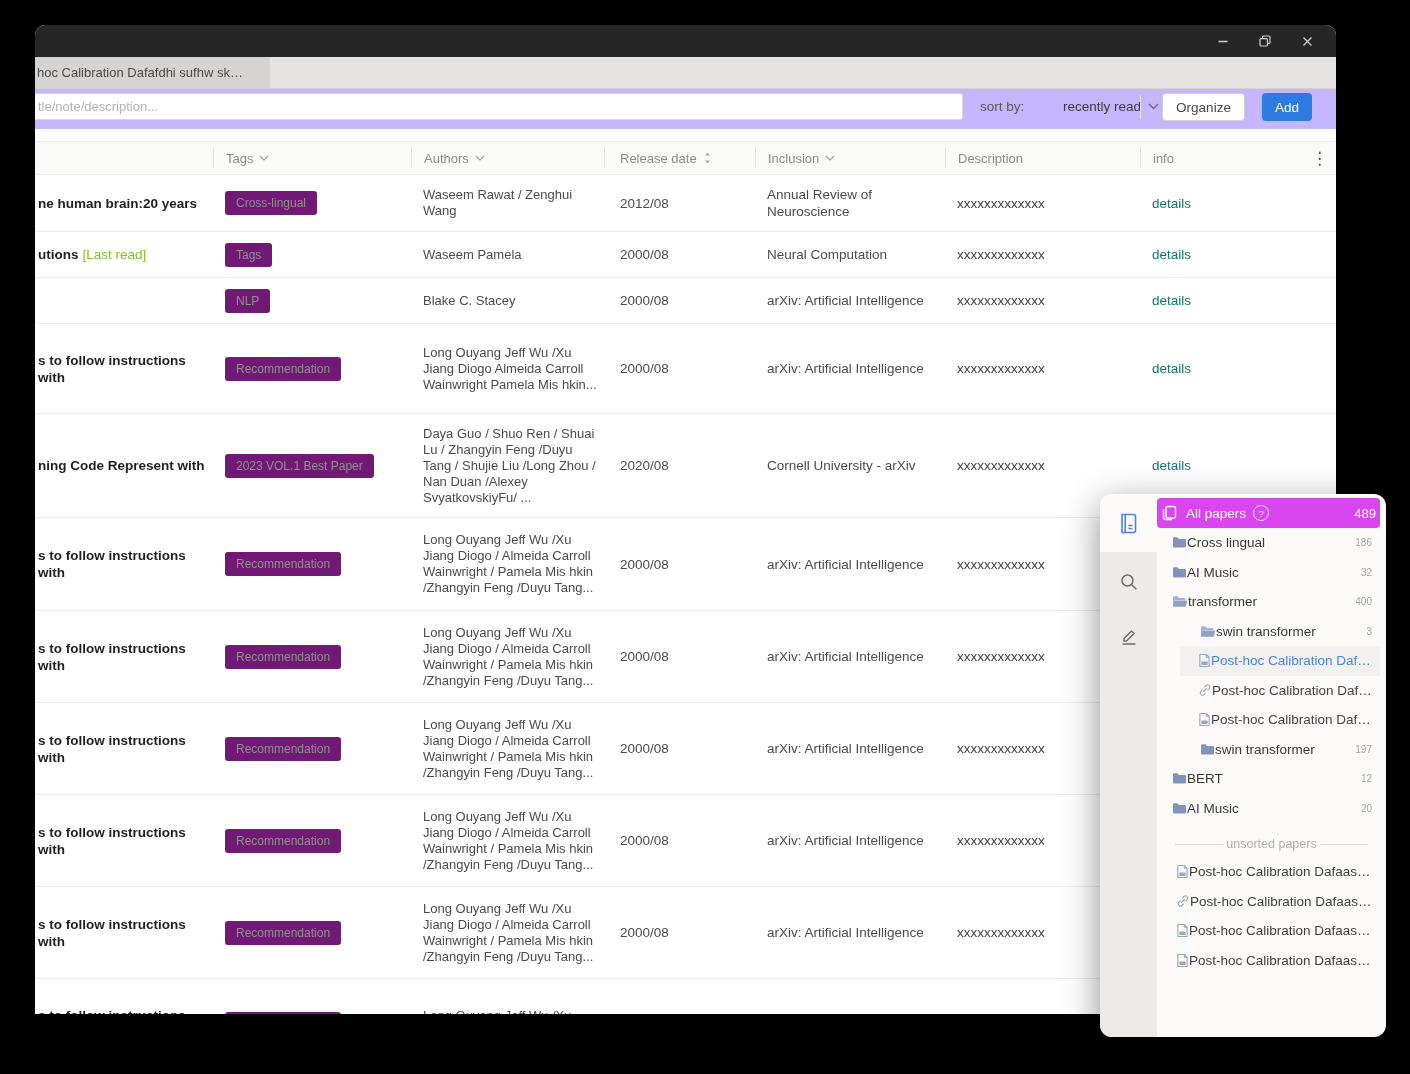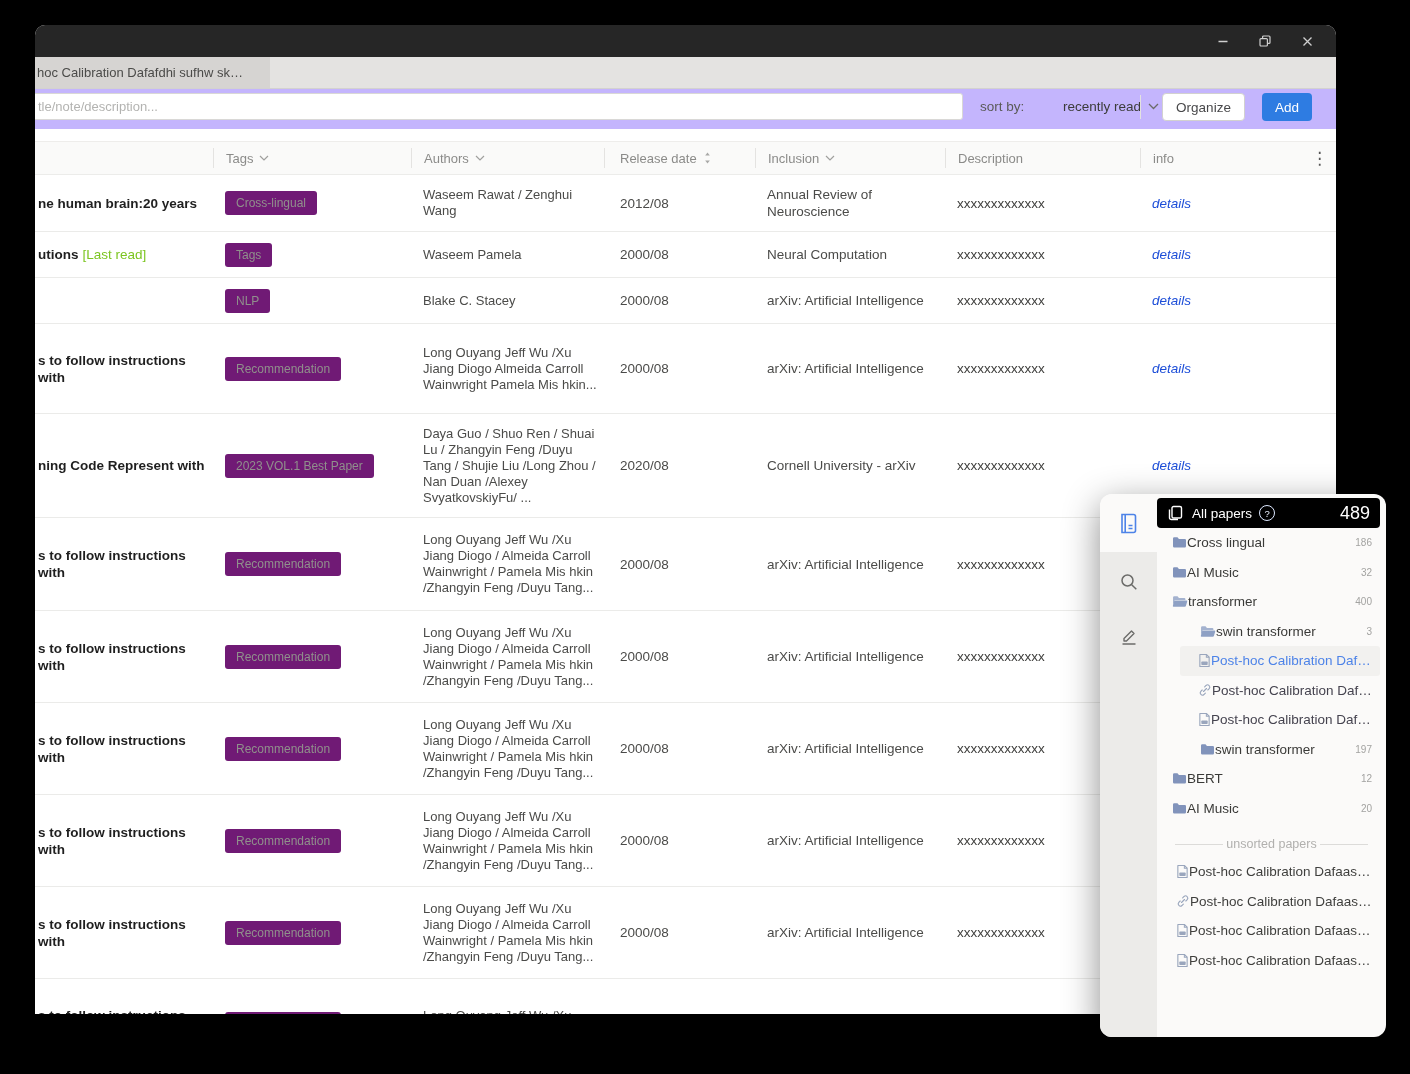--- a/index.html
+++ b/index.html
@@ -41,44 +41,44 @@
   .trow:nth-child(7){min-height:91px}.trow:nth-child(8){min-height:91px}.trow:nth-child(9){min-height:91px}
   .trow:nth-child(10){min-height:91px}.trow:nth-child(11){min-height:90px}
   .c{padding-left:12px;}
   .c-title{padding-left:3px;font-weight:bold;color:#1f1f1f;font-size:13.5px;line-height:17px;}
   .t-suffix{font-weight:normal;color:#7cc520;margin-left:4px;}
   .pill{display:inline-block;background:#701a75;color:#90908c;font-size:12px;padding:5px 11px;border-radius:3px;white-space:nowrap;}
   .c-authors{font-size:13px;line-height:16px;padding-top:2px;padding-bottom:2px;}
   .c-date{padding-left:16px;}
   .c-incl{line-height:17px;padding-right:14px;}
   .c-desc{color:#3f3f3d;}
-  .details{color:#1d4ed8;cursor:pointer;text-decoration:none;font-style:italic;}
+  .details{color:#0f766e;cursor:pointer;text-decoration:none;}
 
   
   .panel{position:absolute;left:1100px;top:494px;width:286px;height:543px;background:#fbfaf9;border-radius:12px;
     overflow:hidden;display:flex;box-shadow:0 10px 36px rgba(0,0,0,.45);}
   .rail{width:57px;display:flex;flex-direction:column;flex-shrink:0;}
   .rail-top{height:58px;background:#fbfaf9;display:flex;align-items:center;justify-content:center;}
   .rail-rest{flex:1;background:#ecebe9;display:flex;flex-direction:column;align-items:center;padding-top:16px;gap:26px;}
   .railbtn{width:30px;height:28px;background:transparent;border:0;display:flex;align-items:center;justify-content:center;cursor:pointer;padding:0;}
   .tree{flex:1;padding-top:4px;font-size:13.5px;color:#3a3a38;overflow:hidden;}
   .srow{height:29.5px;display:flex;align-items:center;box-sizing:border-box;padding-right:14px;cursor:pointer;}
   .srow .lbl{margin-left:0;white-space:nowrap;overflow:hidden;text-overflow:ellipsis;}
   .srow .cnt{margin-left:auto;color:#a3a3a1;font-size:10px;}
   .srow.lvl0{padding-left:15px;}
   .srow.lvl1{padding-left:43px;}
   .srow.lvl2{margin:0 6px 0 23px;padding-left:18px;padding-right:8px;border-radius:3px;color:#45434f;}
   .srow.lvl2.selected{background:#f2f1ef;color:#4d83e8;}
   .srow.unsorted-item{padding-left:19px;color:#3f3f3d;}
-  .all-row{height:30px;margin:0 6px 0 0;background:#000000;border-radius:4px;display:flex;align-items:center;
-    padding:0 10px;color:#fff;cursor:pointer;}
+  .all-row{height:30px;margin:0 6px 0 0;background:#d946ef;border-radius:4px;display:flex;align-items:center;
+    padding:0 4px;color:#fff;cursor:pointer;}
   .all-row .lbl{margin-left:9px;font-size:13.5px;}
   .helpdot{width:14px;height:14px;border:1px solid #dce7ff;border-radius:50%;font-size:9.5px;display:flex;align-items:center;
     justify-content:center;margin-left:7px;color:#eaf1ff;}
-  .all-row .cnt{margin-left:auto;font-size:18px;color:#fff;}
+  .all-row .cnt{margin-left:auto;font-size:13px;color:#fff;}
   .tree-divider{display:flex;align-items:center;gap:3px;margin:14px 18px 6px 18px;color:#b1b0ae;font-size:12.5px;}
   .tree-divider i{flex:1;height:1px;background:#dcdbd9;}
   .icon{display:inline-flex;align-items:center;justify-content:center;flex-shrink:0;}
 </style>
 </head>
 <body>
 
 <div class="stage">
 
   <div class="app-window">

